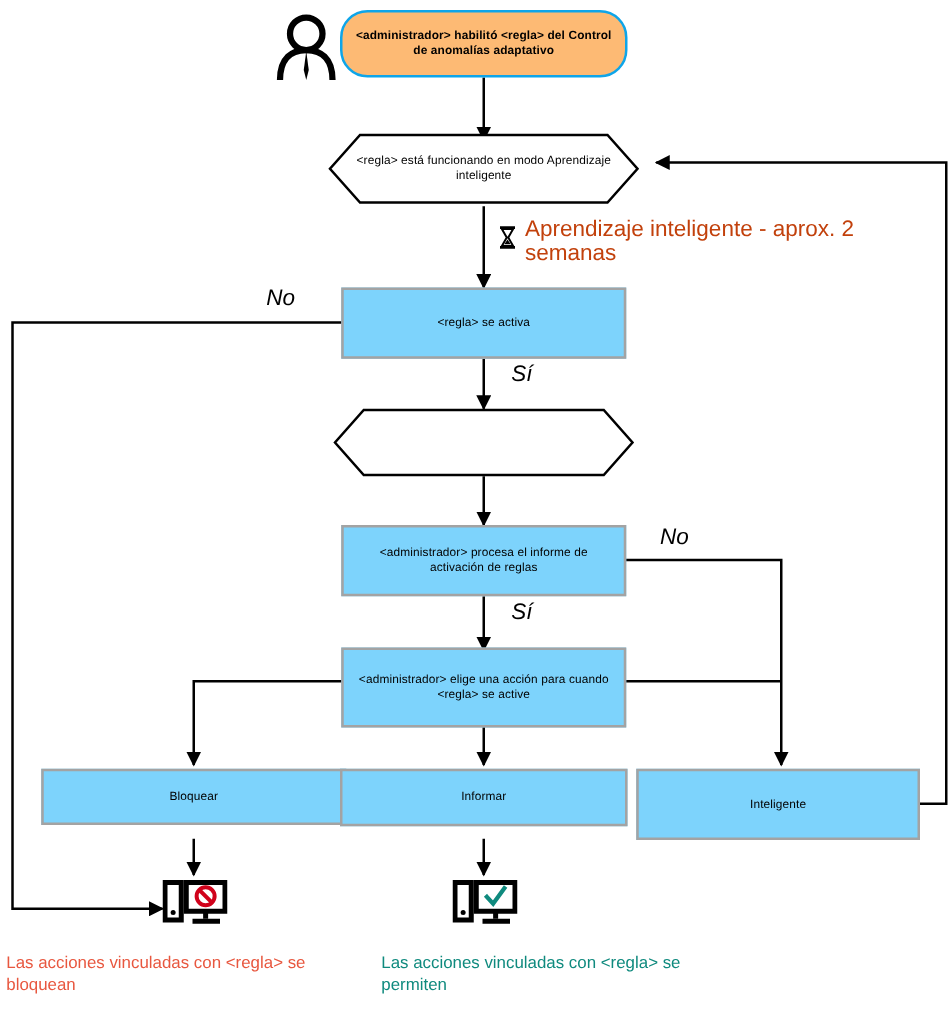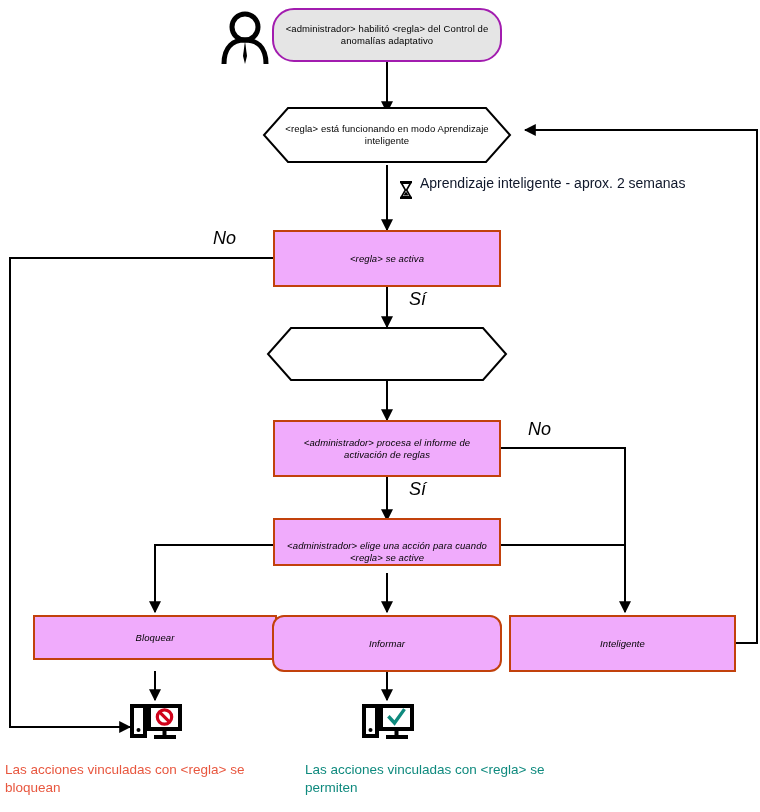--- a/index.html
+++ b/index.html
@@ -7,32 +7,32 @@
     width:760px;height:812px;position:relative;overflow:hidden;
     font-family:"Liberation Sans","DejaVu Sans",sans-serif;
     color:#000;
   }
   #canvas{position:absolute;left:0;top:0;width:760px;height:812px;}
   .node{position:absolute;box-sizing:border-box;display:flex;align-items:center;justify-content:center;text-align:center;}
   .node-text{
     font-size:9.5px;line-height:12px;color:#000;padding:0 8px;
     letter-spacing:0.1px;
   }
-  .rect{border:2px solid #c2410c;background:#f0abfc;font-style:italic;}
-  .stadium{border:2px solid #a21caf;background:#e5e5e5;border-radius:22px;}
+  .rect{border:2px solid #a3a3a3;background:#7dd3fc;}
+  .stadium{border:2px solid #0ea5e9;background:#fdba74;border-radius:22px;font-weight:bold;}
   .hexwrap{background:transparent;justify-content:center;}
   .hexwrap .node-text{position:relative;z-index:2;}
   .hexsvg{position:absolute;left:0;top:0;width:100%;height:100%;z-index:1;}
   .edge-label{
     position:absolute;font-size:18px;color:#000;line-height:14px;
     white-space:nowrap;
     font-style:italic;
   }
   .note-text{
-    position:absolute;font-size:14px;line-height:19px;color:#0f172a;
+    position:absolute;font-size:18px;line-height:19px;color:#c2410c;
   }
   .caption{
     position:absolute;font-size:13.5px;line-height:18px;text-align:left;
   }
   .caption.red{color:#e8573f;}
   .caption.green{color:#0f8a7e;}
   .iconbox{position:absolute;}
 </style>
 </head>
 <body>
@@ -125,29 +125,29 @@
   <span class="node-text">&lt;administrador&gt; procesa el informe de activación de reglas</span>
 </div>
 
 <div class="edge-label" style="left:528px;top:422px;">
   <span>No</span>
 </div>
 <div class="edge-label" style="left:409px;top:482px;">
   <span>Sí</span>
 </div>
 
-<div class="node rect" style="left:273px;top:518px;width:228px;height:48px;align-items:flex-end;">
+<div class="node rect" style="left:273px;top:518px;width:228px;height:64px;">
   <span class="node-text">&lt;administrador&gt; elige una acción para cuando &lt;regla&gt; se active</span>
 </div>
 
 <div class="node rect" style="left:33px;top:615px;width:244px;height:45px;">
   <span class="node-text">Bloquear</span>
 </div>
 
-<div class="node rect" style="left:272px;top:615px;width:230px;height:57px;border-radius:12px;">
+<div class="node rect" style="left:272px;top:615px;width:230px;height:46px;">
   <span class="node-text">Informar</span>
 </div>
 
 <div class="node rect" style="left:509px;top:615px;width:227px;height:57px;">
   <span class="node-text">Inteligente</span>
 </div>
 
 <div class="iconbox" style="left:130px;top:702px;width:52px;height:44px;">
   <svg viewBox="0 0 52 44" width="52" height="44" xmlns="http://www.w3.org/2000/svg">
 

